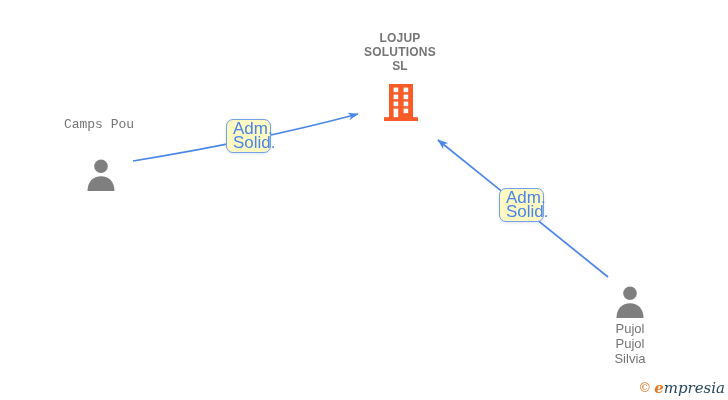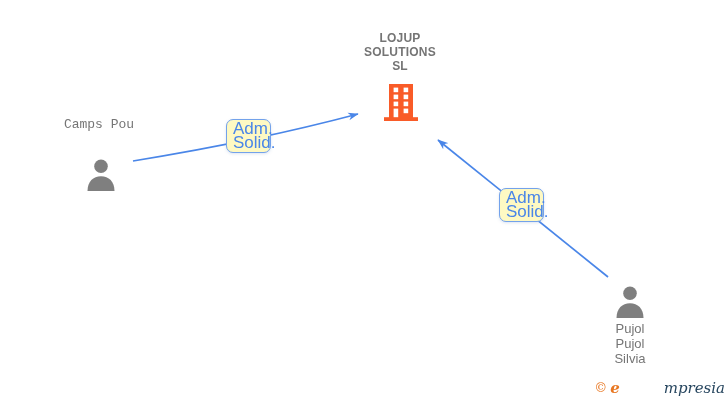--- a/index.html
+++ b/index.html
@@ -57,21 +57,21 @@
     font-family: "DejaVu Serif", serif;
     font-style: italic; font-size: 15px;
     white-space: nowrap;
   }
   .logo .copy {
     color: var(--logo-orange, #e87722);
     font-style: normal; font-size: 13px;
     margin-right: 3px; vertical-align: 1px;
   }
   .logo .brand-e { color: var(--logo-orange, #e87722); font-weight: bold; }
-  .logo .brand-rest { color: var(--logo-navy, #27465f); margin-left: 44px; }
+  .logo .brand-rest { color: var(--logo-navy, #27465f); }
 </style>
 </head>
 <body>
 
 <div class="canvas">
 
   <svg class="edges" width="728" height="400" viewBox="0 0 728 400">
     <defs>
       <marker id="arrow" viewBox="0 0 10 8" markerWidth="11" markerHeight="9" refX="9" refY="4" orient="auto" markerUnits="userSpaceOnUse">
         <path class="arrowhead" d="M0,0.4 L9.6,4 L0,7.6 L2.8,4 Z"></path>

